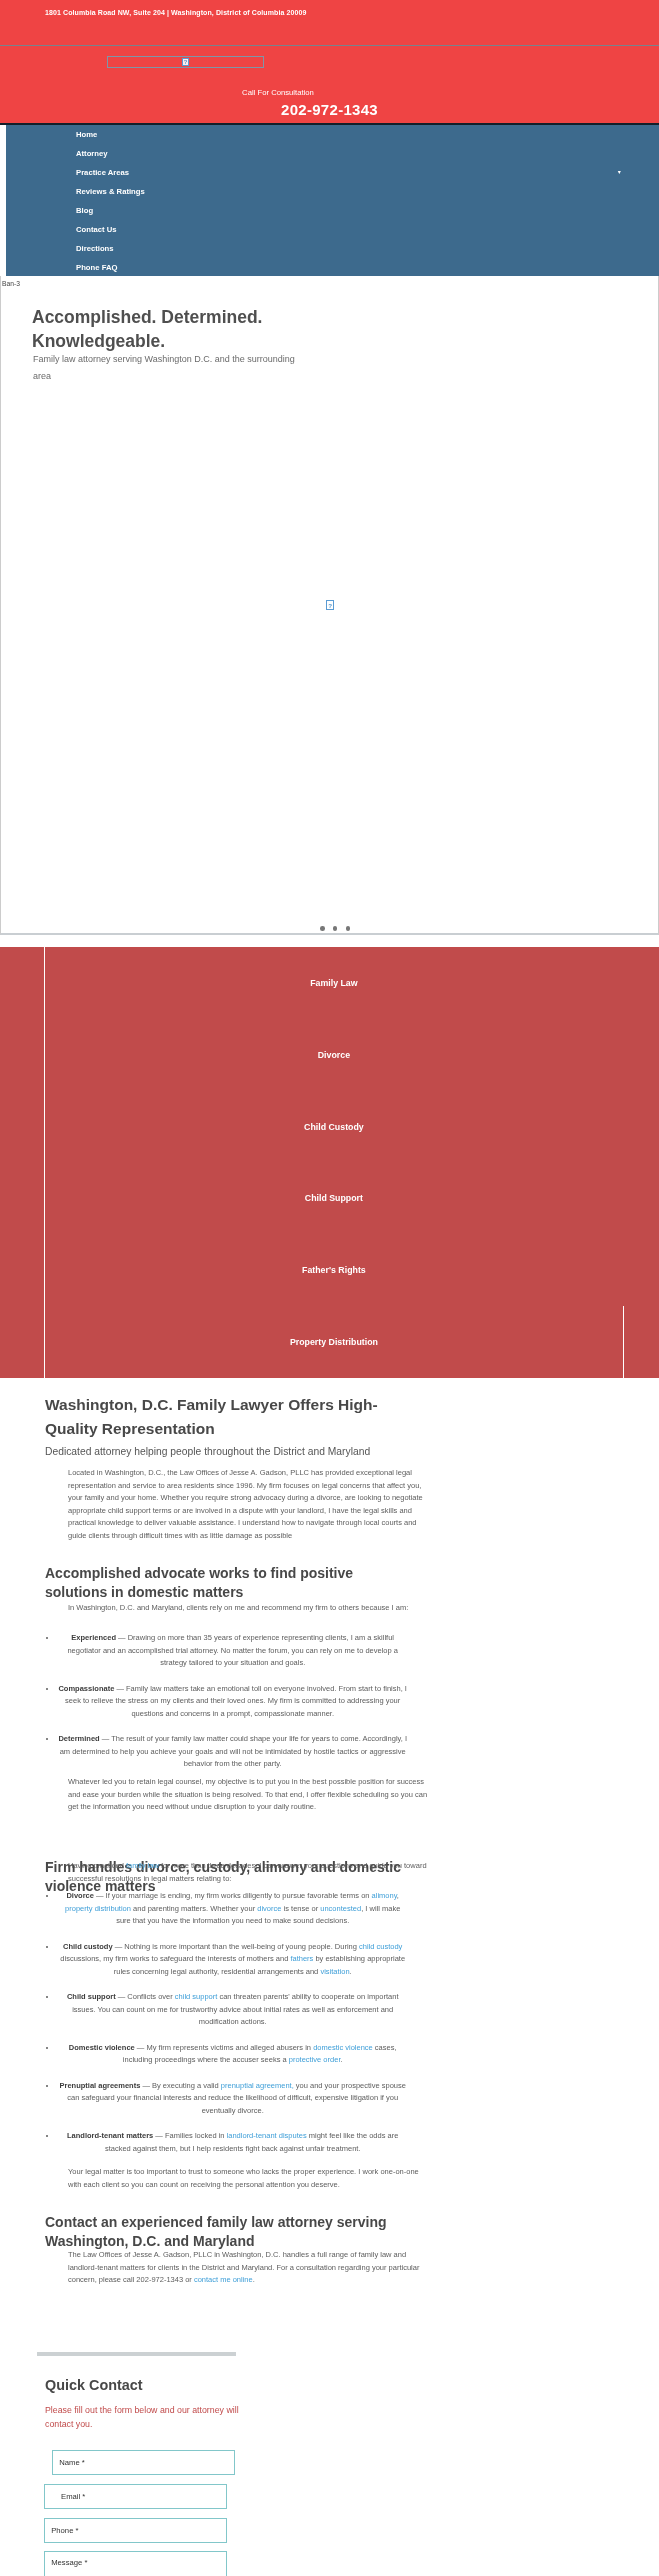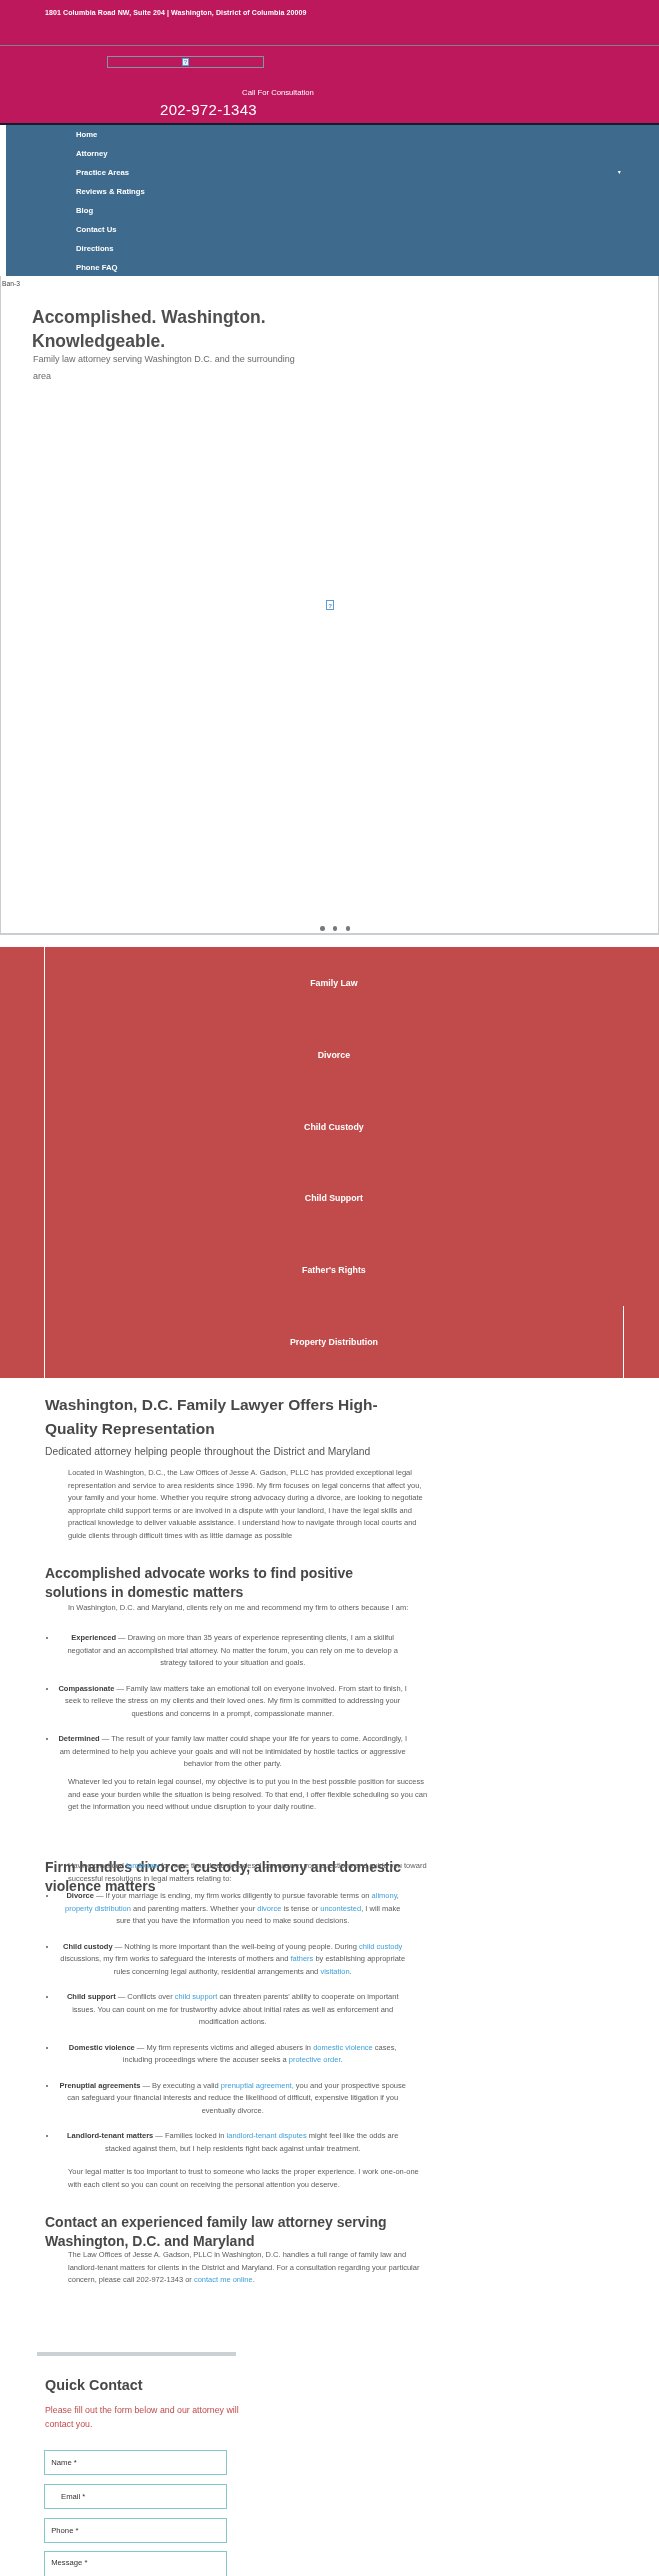--- a/index.html
+++ b/index.html
@@ -1,29 +1,29 @@
 <!DOCTYPE html>
 <html style="font-size:8.2px"><head>
 <meta charset="utf-8">
 <style>
   * { margin:0; padding:0; box-sizing:border-box; }
   body { background:#ffffff; font-family:"Liberation Sans", sans-serif; }
   #page { position:relative; width:659px; height:3773px; background:#fff; overflow:hidden; margin:0 auto; }
   .abs { position:absolute; }
 
   
-  .topbar { top:0; left:0; width:659px; height:124px; background:#be185d; }
+  .topbar { top:0; left:0; width:659px; height:124px; background:#ef4444; }
   .topbar-address { left:45px; top:9.3px; color:#fff; font-size:7px; font-weight:bold; letter-spacing:0.1px; }
   .topbar-line { left:0; top:45px; width:659px; height:0.5px; background:#77838e; }
   .logo-box { left:107px; top:56px; width:157px; height:12.4px; border:0.5px solid #7e96a9; }
   .bimg { display:inline-block; width:6.2px; height:8.2px; border:0.5px solid #5a9bd3; color:#4a90c8; font-size:5.7px; line-height:7.2px; text-align:center; font-weight:bold; background:rgba(255,255,255,.9); }
   .bimg::before { content:"?"; }
   .bimg-center-box { display:flex; align-items:center; justify-content:center; }
   .call-label { left:175px; top:88px; width:206px; text-align:center; color:#fff; font-size:7.7px; }
-  .phone-big { left:160px; top:101px; width:206px; text-align:left; color:#fff; font-size:15px; font-weight:normal; letter-spacing:0.3px; }
+  .phone-big { left:172px; top:101px; width:206px; text-align:right; color:#fff; font-size:15px; font-weight:bold; letter-spacing:0.3px; }
 
   
   .nav-sep { left:0; top:123px; width:659px; height:1.5px; background:#121f2a; }
   .mainnav { left:6px; top:125px; width:659px; height:151px; background:#3d6a8d;padding-left:20px; }
   .nav-item { position:relative; height:19px; line-height:19px; padding-left:50px; color:#fff; font-size:7.7px; font-weight:bold; cursor:pointer; }
   .nav-caret { position:absolute; right:43px; top:0; font-size:5.2px; color:#fff; }
 
   
   .banner { left:0; top:276px; width:659px; height:659px; background:#fff; border-left:0.5px solid #cccccc; border-right:0.5px solid #cccccc; border-bottom:2.1px solid #c9ced2; }
   .ban-alt { left:1px; top:4.1px; color:#444; font-size:6.7px; }
@@ -84,21 +84,21 @@
     <div class="nav-item">Reviews &amp; Ratings</div>
     <div class="nav-item">Blog</div>
     <div class="nav-item">Contact Us</div>
     <div class="nav-item">Directions</div>
     <div class="nav-item">Phone FAQ</div>
   </nav>
 
   <section class="abs banner">
     <div class="abs ban-alt">Ban-3</div>
     <h1 class="abs ban-h1">
-      <span>Accomplished. Washington.</span><br>
+      <span>Accomplished. Determined.</span><br>
       <span>Knowledgeable.</span>
     </h1>
     <div class="abs ban-sub">Family law attorney serving Washington D.C. and the surrounding area</div>
     <span class="abs bimg ban-bimg"></span>
     <div class="abs dots">
       <span class="dot"></span>
       <span class="dot"></span>
       <span class="dot"></span>
     </div>
   </section>
@@ -139,19 +139,19 @@
   </ul>
   <p class="col ptxt" style="top:2166px;">Your legal matter is too important to trust to someone who lacks the proper experience. I work one-on-one with each client so you can count on receiving the personal attention you deserve.</p>
 
   <h2 class="col h2c" style="top:2213px;">Contact an experienced family law attorney serving Washington, D.C. and Maryland</h2>
   <p class="col ptxt" style="top:2249px;">The Law Offices of Jesse A. Gadson, PLLC in Washington, D.C. handles a full range of family law and landlord-tenant matters for clients in the District and Maryland. For a consultation regarding your particular concern, please call 202-972-1343 or <a class="tlink">contact me online</a>.</p>
 
   <div class="abs divider" style="left:37px; top:2352px; width:199px;"></div>
 
   <h2 class="col h2big" style="top:2377px;">Quick Contact</h2>
   <div class="col red-intro" style="top:2403px;">Please fill out the form below and our attorney will contact you.</div>
-  <input class="abs field" style="top: 2450px;" type="text" placeholder="Name *">
+  <input class="abs field" style="top: 2450px; margin-left: 8px;" type="text" placeholder="Name *">
   <input class="abs field" style="top: 2484px; padding-left: 16px;" type="text" placeholder="Email *">
   <input class="abs field" style="top: 2518px;" type="text" placeholder="Phone *">
   <textarea class="abs field" style="top: 2551px;" placeholder="Message *"></textarea>
 
 </div>
 
 
 </body></html>

